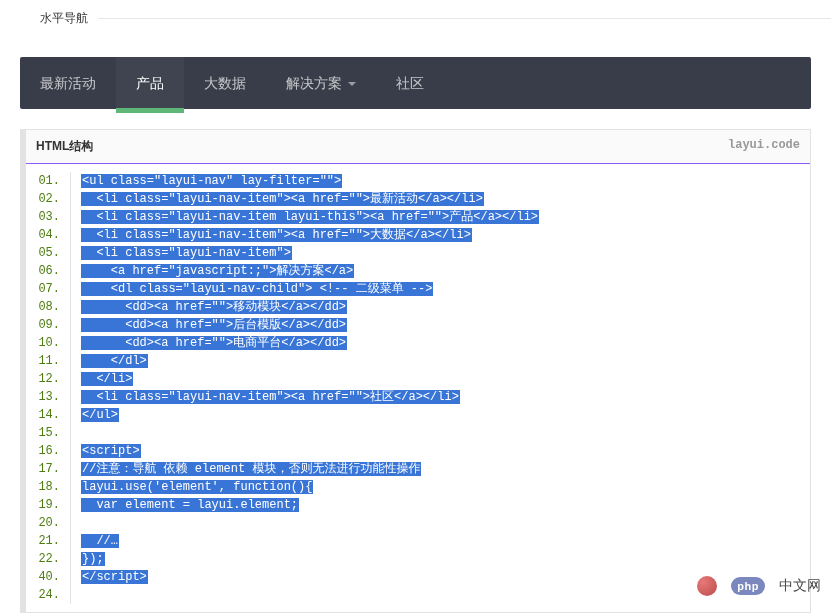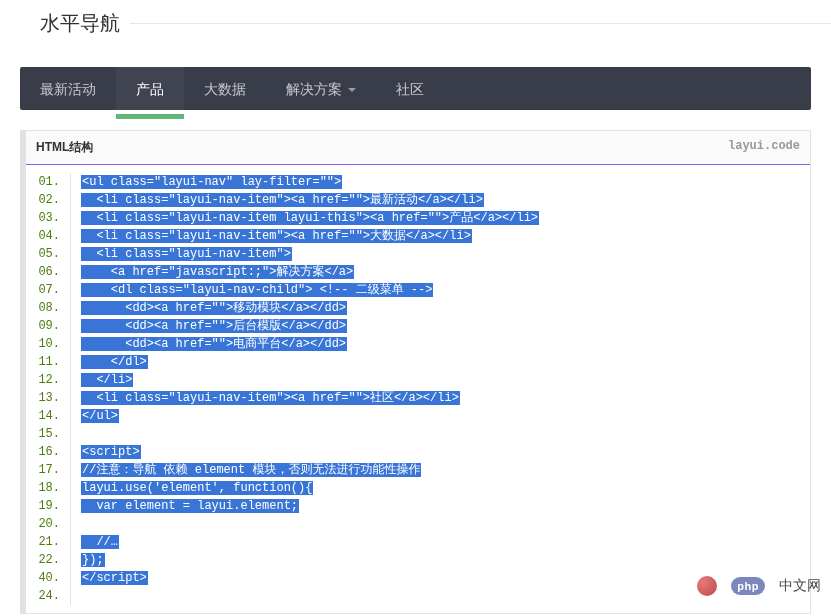--- a/index.html
+++ b/index.html
@@ -9,33 +9,33 @@
       color: #333;
       background: #fff;
     }
     .fieldset {
       border: 0;
       border-top: 1px solid #e6e6e6;
       margin: 10px 0 20px 20px;
       padding-top: 10px;
     }
     .legend {
-      font-size: 20px;
+      font-size: 12px;
       font-weight: 300;
       color: #333;
       padding: 0 10px 0 20px;
       margin-left: 0px;
     }
     .nav {
       background-color: #393D49;
       display: flex;
       align-items: center;
       margin: 0 20px;
       border-radius: 2px;
-      height: 43px;
+      height: 52px;
       position: relative;
     }
     .nav-item {
       color: #fff;
       opacity: 0.7;
       padding: 0 20px;
       line-height: 60px;
       font-size: 14px;
       cursor: pointer;
       position: relative;

